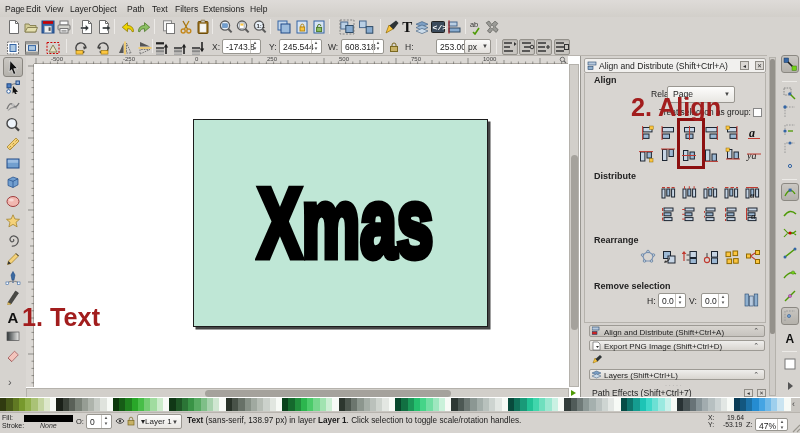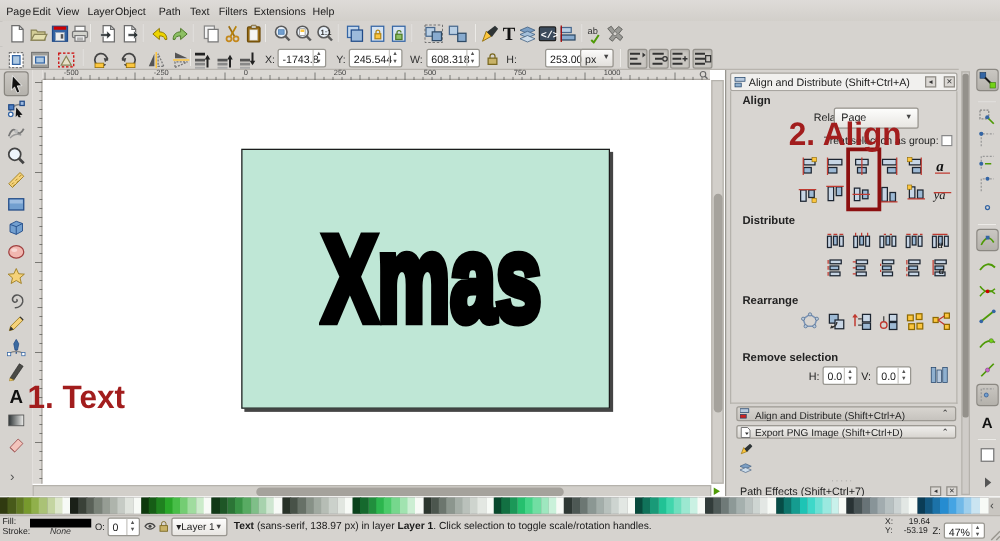--- a/index.html
+++ b/index.html
@@ -698,20 +698,24 @@
       <span class="chev">⌃</span>
     </div>
     <svg style="position:absolute;left:592px;top:340.5px;" width="10" height="10" viewBox="0 0 10 10">
       <path d="M1 1h5l2 2v6H1z" fill="#fff" stroke="#666" stroke-width=".7"></path>
       <path d="M4 5h3l-1.5 2z" fill="#333"></path>
     </svg>
     <svg style="position:absolute;left:592px;top:355px;" width="10" height="10" viewBox="0 0 10 10">
       <path d="M1 8 3 3l3 3z" fill="#fcc63f" stroke="#8f6a00" stroke-width=".5"></path>
       <path d="M3.5 4 8 0l2 2-4.5 4.5z" fill="#2e3436"></path>
     </svg>
+    <div class="hdr" style="top:368.5px;">
+      <span style="position:absolute;left:14px;top:1.5px">Layers (Shift+Ctrl+L)</span>
+      <span class="chev">⌃</span>
+    </div>
     <svg style="position:absolute;left:592px;top:369.5px;" width="10" height="10" viewBox="0 0 10 10">
       <path d="M0 3 4.5 1l4.5 2-4.5 2z" fill="#7c9fc4" stroke="#39597c" stroke-width=".5"></path>
       <path d="M0 6 4.5 4l4.5 2-4.5 2z" fill="#ccdcea" stroke="#39597c" stroke-width=".5"></path>
     </svg>
     <div style="position:absolute;left:665px;top:382px;white-space:nowrap;font-size:6px;color:#888">· · · · ·</div>
     <div style="position:absolute;left:592px;top:387.5px;white-space:nowrap;font-size:8.6px;color:#222">Path Effects  (Shift+Ctrl+7)</div>
     <div style="position:absolute;left:744px;top:389px;width:9px;height:8px;border:1px solid #8f8c86;background:#dbd8d4;font-size:5.5px;color:#333;text-align:center;line-height:7px">◂</div>
     <div style="position:absolute;left:757px;top:389px;width:9px;height:8px;border:1px solid #8f8c86;background:#dbd8d4;font-size:5.5px;color:#333;text-align:center;line-height:7px">✕</div>
     <div style="position:absolute;left:767px;top:37px;width:33px;height:360px;background:#d6d3cf"></div>
     <div style="position:absolute;left:768.5px;top:57px;width:7px;height:339px;background:#cfccc8;border:1px solid #b5b2ac"></div>

